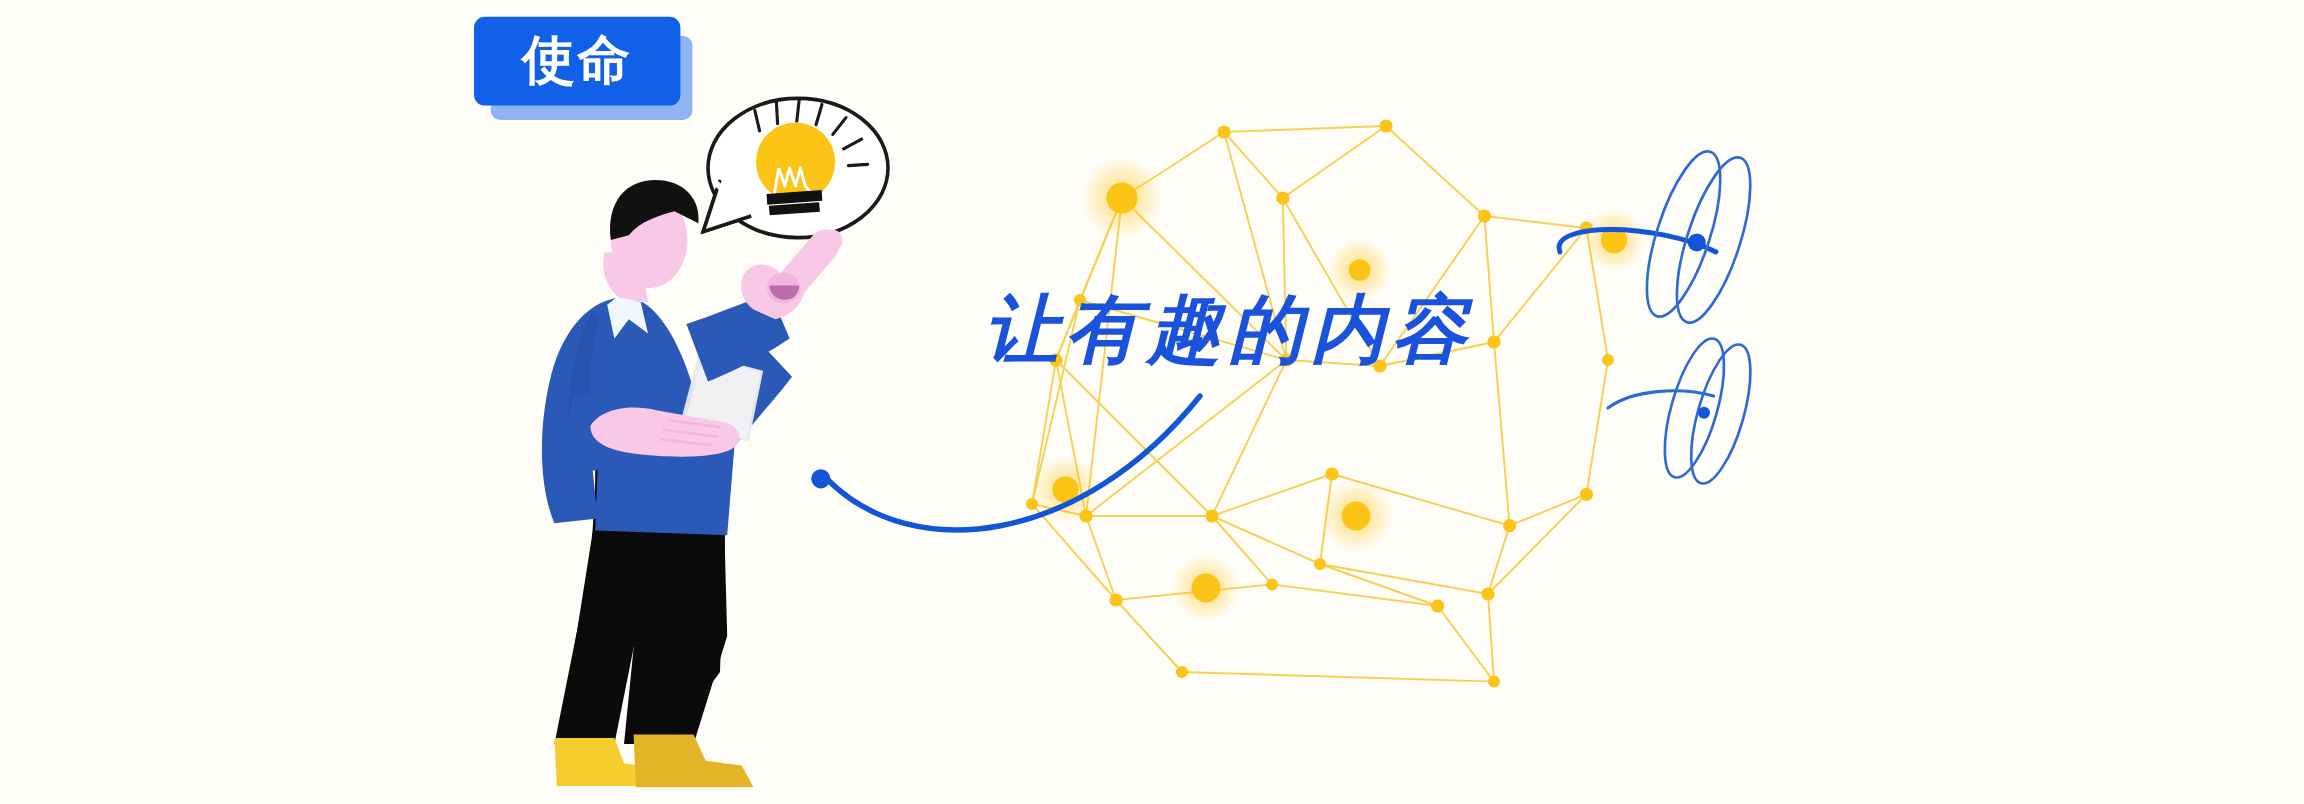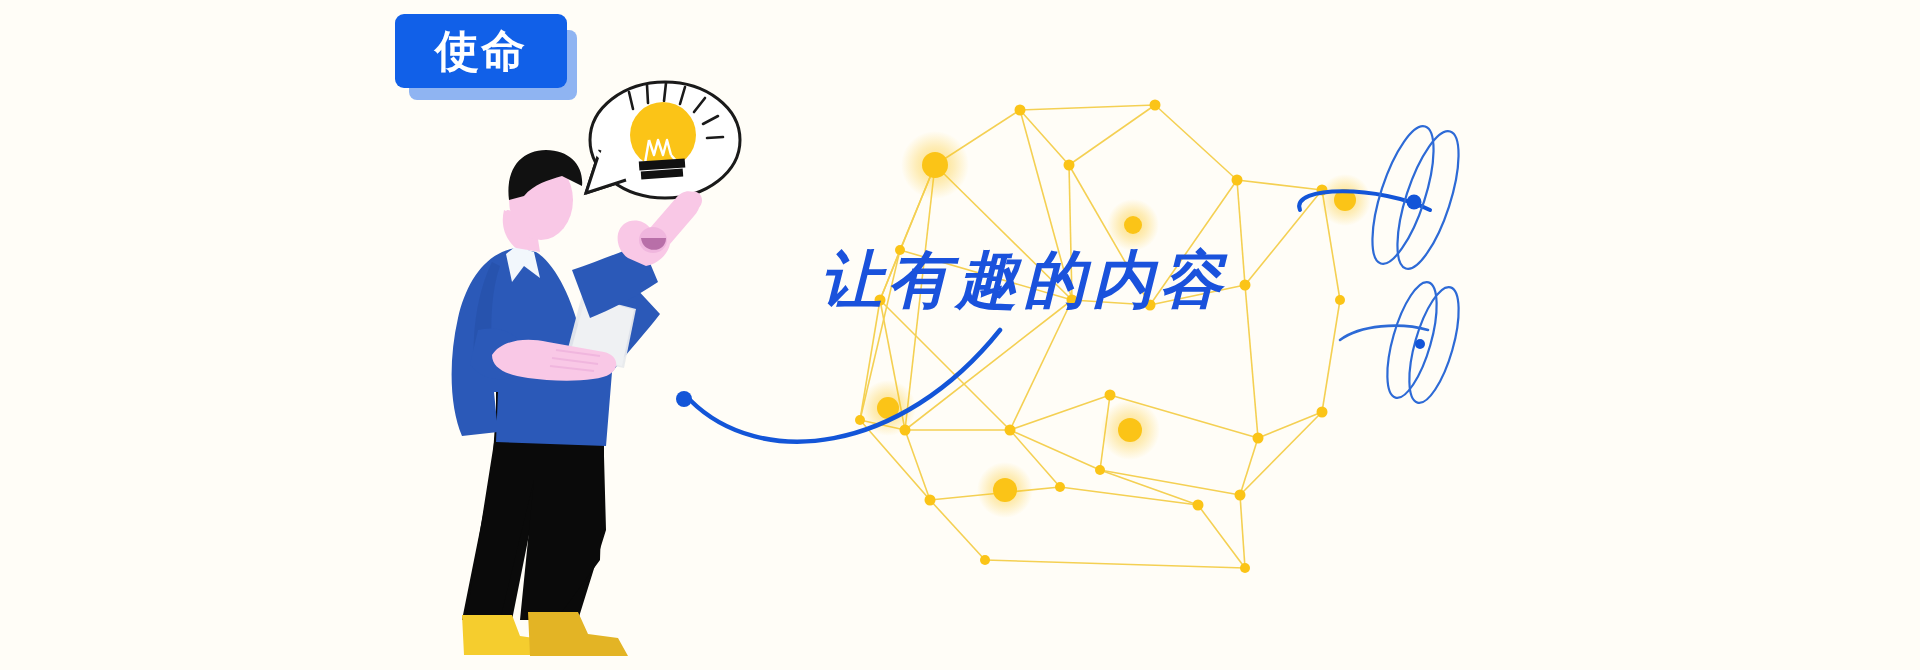--- a/index.html
+++ b/index.html
@@ -64,21 +64,21 @@
     width: 620px;
   }
   .headline-line {
     color: #1A52DC;
     font-weight: bold;
     font-style: italic;
     font-size: 62px;
     line-height: 1.42;
     letter-spacing: 6px;
     white-space: nowrap;
-    font-family: Liberation Sans, sans-serif;
+    font-family: Liberation Mono, monospace;
   }
   .headline-line.l2 {
     margin-left: -36px;
   }
 
   
   .layer {
     position: absolute;
     left: 0;
     top: 0;

